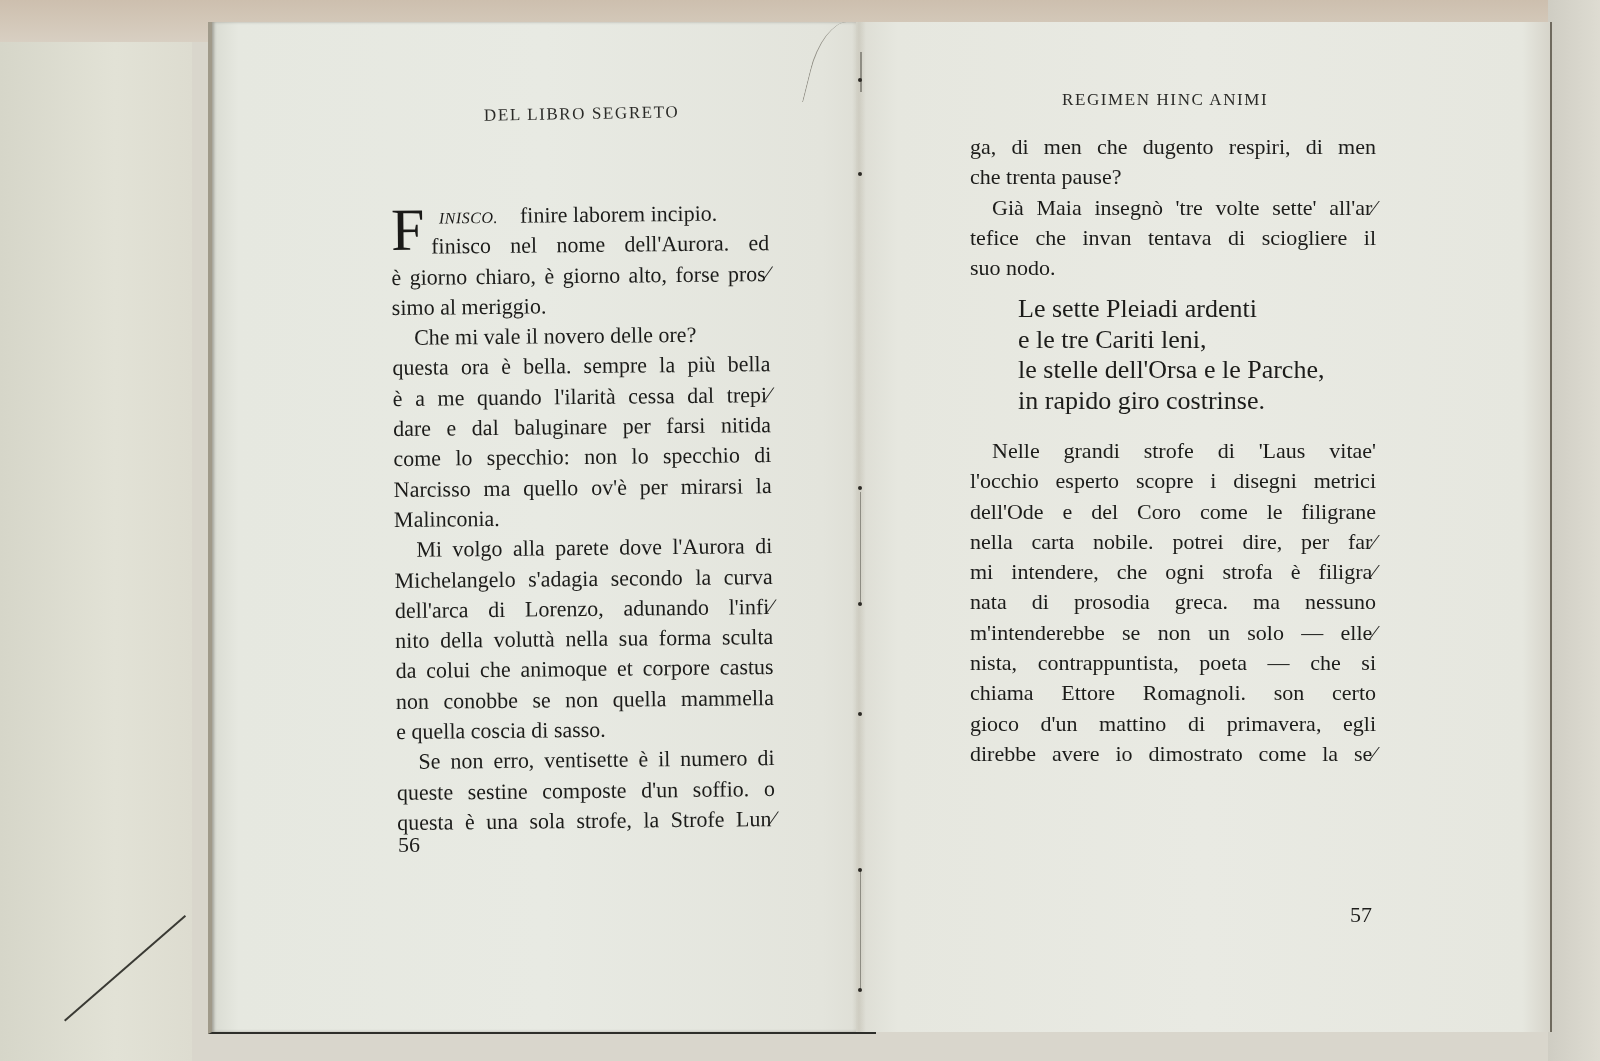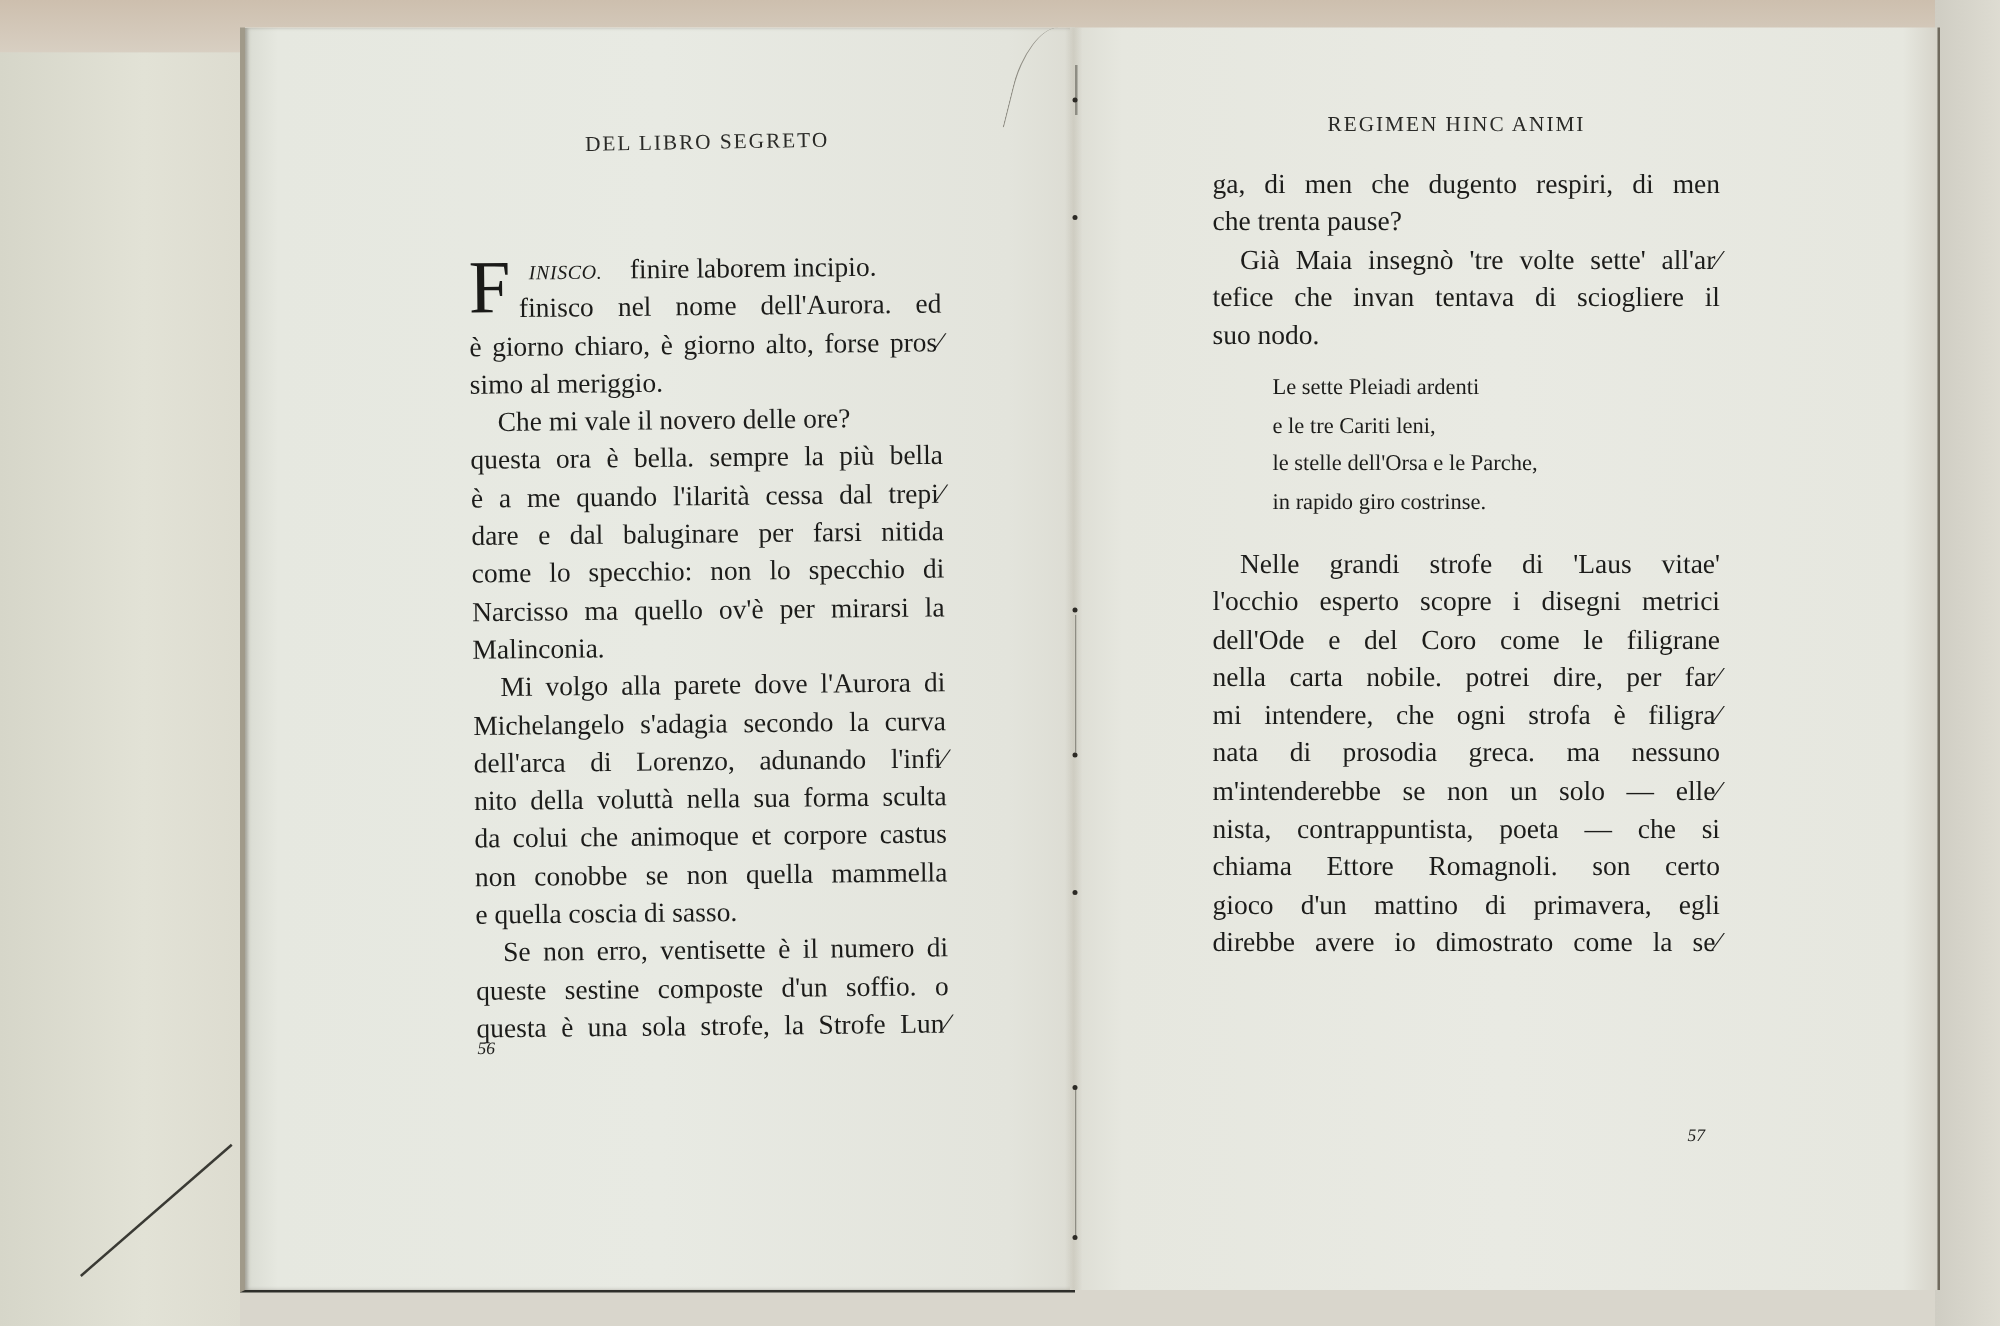--- a/index.html
+++ b/index.html
@@ -33,21 +33,21 @@
       background: linear-gradient(90deg, #cfcdc3 0%, #dedcd2 100%);
     }
     
     .book {
       position: absolute; left: 192px; top: 22px; width: 1358px; height: 1010px;
     }
     .page {
       position: absolute; top: 0; height: 1010px;
     }
     .page-left {
-      left: 0; width: 664px;
+      left: 16px; width: 664px;
       background: linear-gradient(90deg, #d9dbd2 0%, #e6e8e0 4%, #e8eae3 50%, #e3e4dc 92%, #dcdcd3 100%);
       border-left: 4px solid #a09a8a;
       box-shadow: inset 2px 0 3px rgba(60,55,45,0.35);
       border-bottom: 2px solid #2e2e2a;
     }
     .page-right {
       left: 664px; width: 694px;
       background: linear-gradient(90deg, #dcdcd3 0%, #e6e7df 6%, #e9eae3 50%, #e6e7df 96%, #d6d4ca 100%);
       border-right: 2px solid #6f6a5e;
     }
@@ -103,29 +103,28 @@
       line-height: 52px;
       color: #1a1a18;
     }
     .smallcaps {
       font-size: 16px;
       letter-spacing: 0.5px;
       font-style: italic;
     }
     .verse {
       position: absolute;
-      font-size: 18px;
+      font-size: 26px;
       line-height: 30.5px;
       color: #1c1c1a;
       white-space: nowrap;
     }
     .folio {
       position: absolute;
-      font-size: 14px;
-      font-style: italic;
+      font-size: 22px;
       color: #1e1e1c;
       text-align: center;
     }
     .gap { display:inline-block; width: 22px; }
   </style>
 </head>
 <body>
 
 <div class="bg-top"></div>
 <div class="bg-left"></div>

